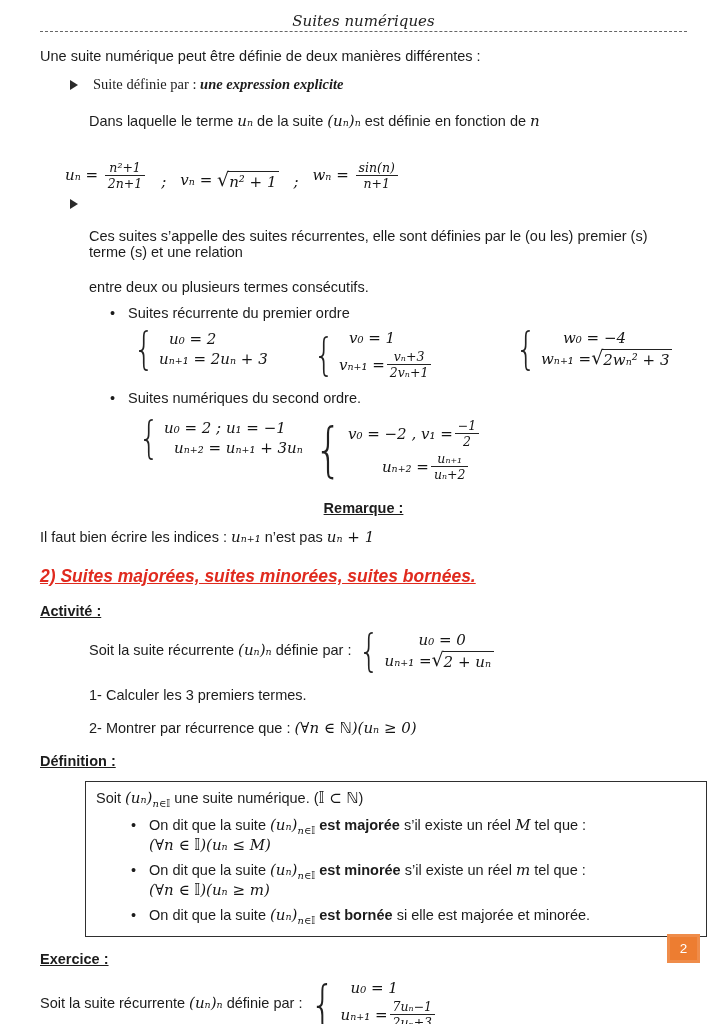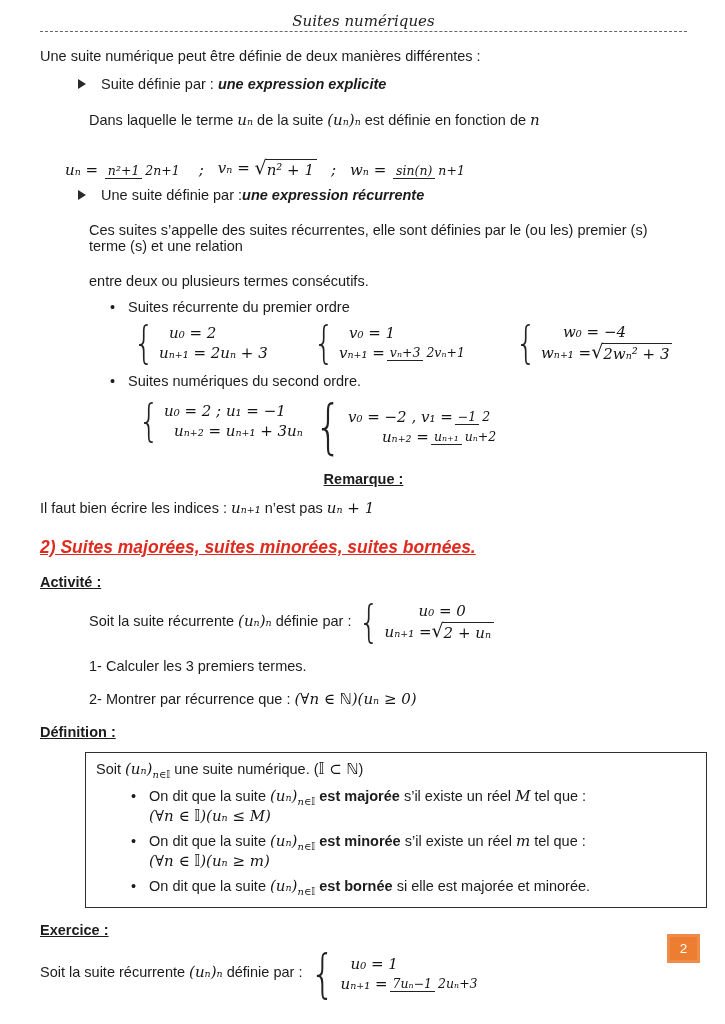--- a/index.html
+++ b/index.html
@@ -21,36 +21,36 @@
     font-family:"DejaVu Serif", serif;
     font-style:italic; font-size:15px; color:#222;text-align:right;
   }
   
   .math, .m {
     font-family:"DejaVu Serif","DejaVu Sans",serif;
     font-style:italic; font-size:15px; color:#141414;
     white-space:nowrap;
   }
   sub.msub { font-size:10px; font-style:italic; font-family:"DejaVu Serif","DejaVu Sans",serif; }
-  .frac { display:inline-flex; flex-direction:row; vertical-align:middle; text-align:center; font-size:12.5px; line-height:1.2; margin:0 2px; }
+  .frac { display:inline-flex; flex-direction:column; vertical-align:middle; text-align:center; font-size:12.5px; line-height:1.2; margin:0 2px; }
   .frac .num { border-bottom:1px solid #222; padding:0 3px; display:block; }
   .frac .den { padding:0 3px; display:block; }
   .rad { display:inline-flex; align-items:flex-start; vertical-align:middle; }
   .rsign { font-style:normal; font-size:19px; line-height:1; transform:translateY(-1px); }
   .rbody { border-top:1.2px solid #222; padding:1px 3px 0 1px; margin-left:-1px; }
   
   .system { display:inline-flex; align-items:center; vertical-align:middle; }
   .brace { font-family:"DejaVu Sans",sans-serif; font-weight:200; font-style:normal;
            font-size:44px; line-height:0.9; transform:scaleX(.75); display:inline-block; margin-right:1px; color:#222;}
   .syslines { display:inline-flex; flex-direction:column; gap:2px; }
   .sline { display:flex; align-items:center; }
   .ind-s { padding-left:10px; } .ind-m { padding-left:22px; } .ind-l { padding-left:34px; }
   
   .para { margin-bottom:12px; }
-  .bullet-row { display:flex; align-items:baseline; margin-left:38px; }
+  .bullet-row { display:flex; align-items:baseline; margin-left:30px;font-family:Liberation Serif, serif; }
   .arrow-icon { width:0; height:0; border-left:8px solid #2a2a2a; border-top:5px solid transparent;
                 border-bottom:5px solid transparent; display:inline-block; margin-right:15px; align-self:center; }
   .bhead { }
   .bhead .em { font-weight:bold; font-style:italic; }
   .bdesc { margin-left:49px; margin-top:19px; }
   .dot { margin-right:13px; }
   .formula-row { display:flex; align-items:flex-end; margin:30px 0 8px 25px; gap:14px; }
   .sub-bullet { display:flex; align-items:baseline; margin:10px 0 8px 70px; }
   .sysrow { display:flex; margin-left:90px; margin-top:6px; margin-bottom:4px; }
   .heading { font-weight:bold; text-decoration:underline; margin:16px 0 12px; }
@@ -101,21 +101,20 @@
         </span></span>
     <span class="math">;</span>
     <span class="math"><span>wₙ =</span> <span class="frac">
           <span class="num">sin(n)</span>
           <span class="den">n+1</span>
         </span></span>
   </div>
 
   <div class="bullet-row">
     <span class="arrow-icon"></span>
-    <span class="bhead"><span>Une suite définie par :</span><span class="em">une expression récurrente</span></span>
   </div>
   <p class="bdesc">Ces suites s’appelle des suites récurrentes, elle sont définies par le (ou les) premier (s) terme (s) et une relation</p>
   <p class="bdesc">entre deux ou plusieurs termes consécutifs.</p>
 
   <div class="sub-bullet">
     <span class="dot">•</span>
     <span>Suites récurrente du premier ordre</span>
   </div>
 
   <div class="sysrow">

